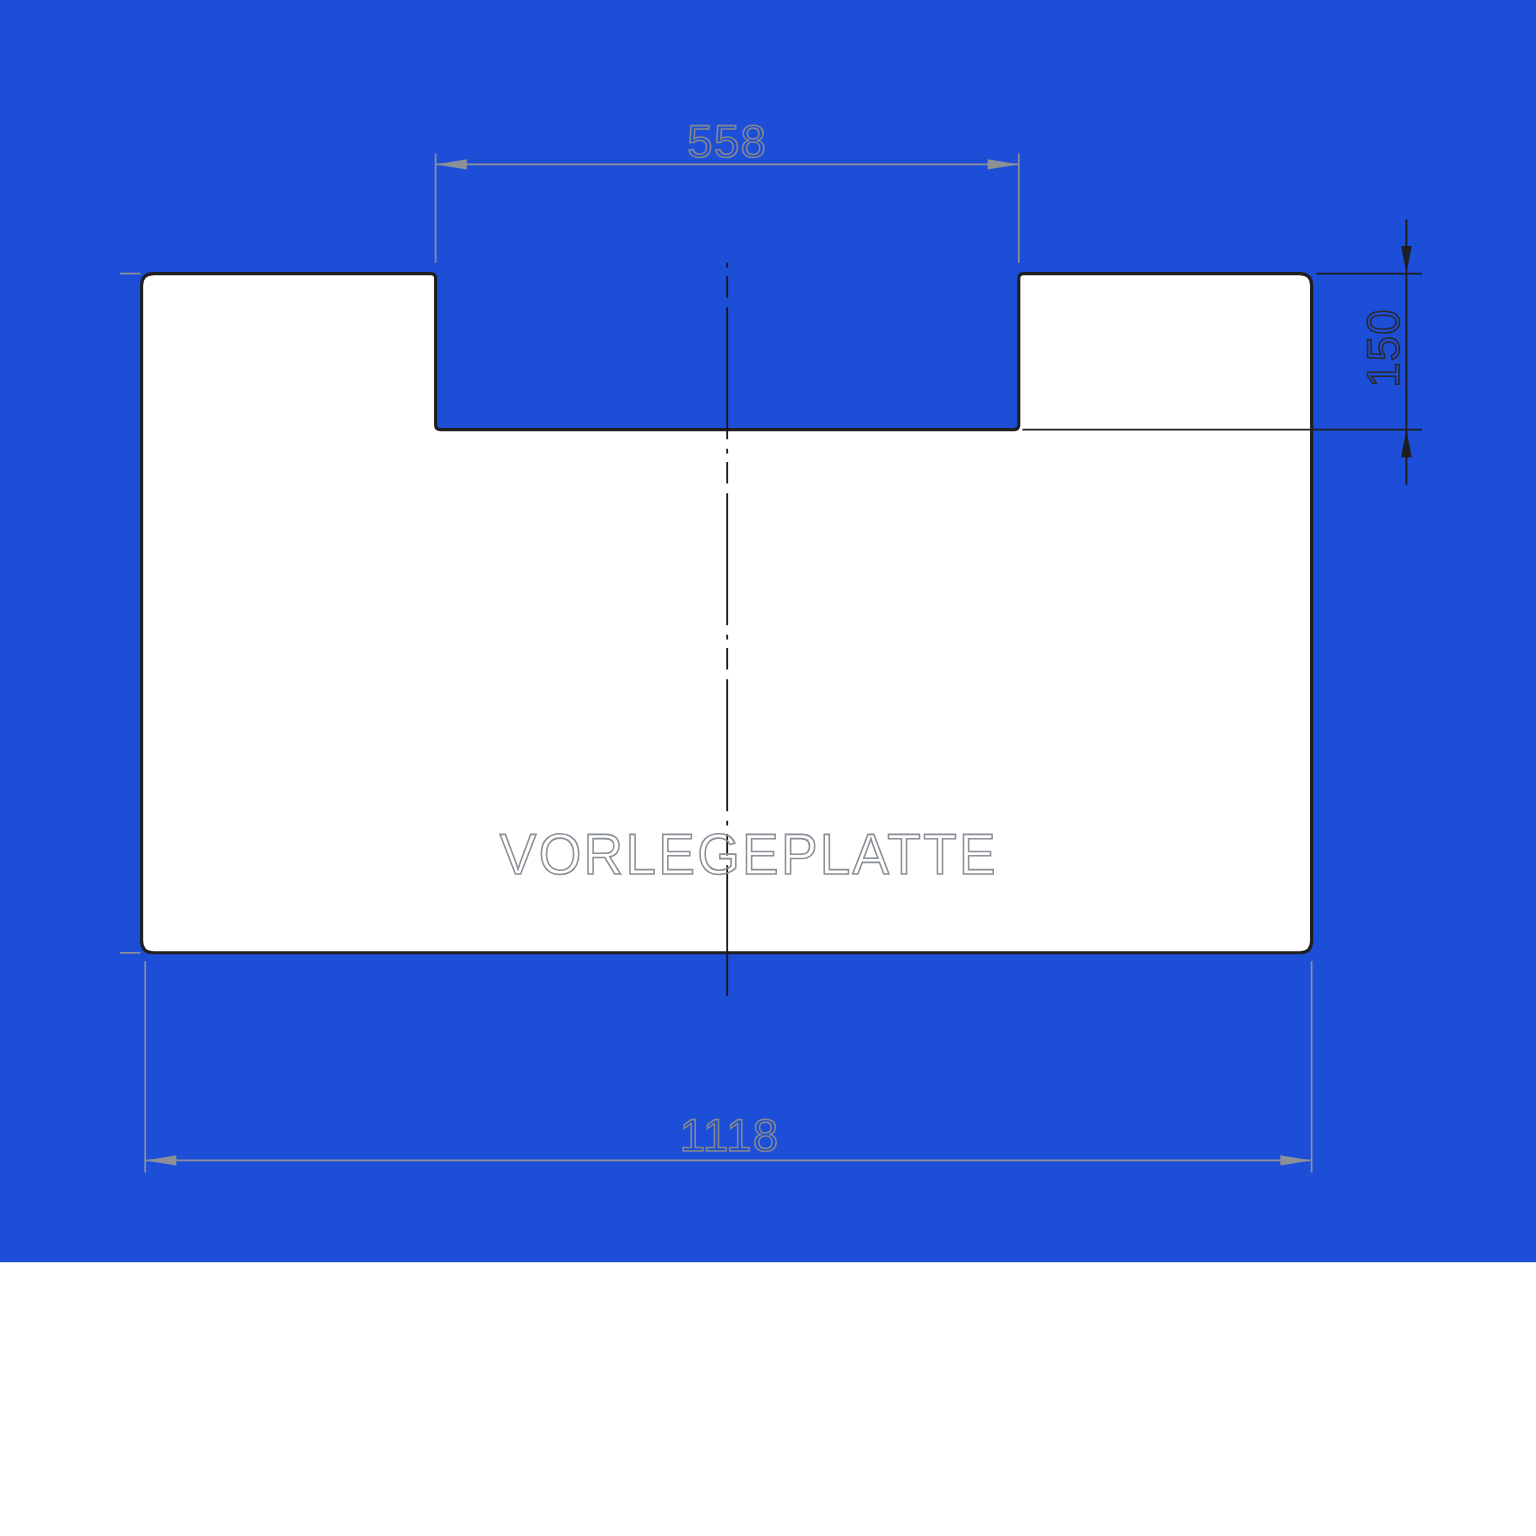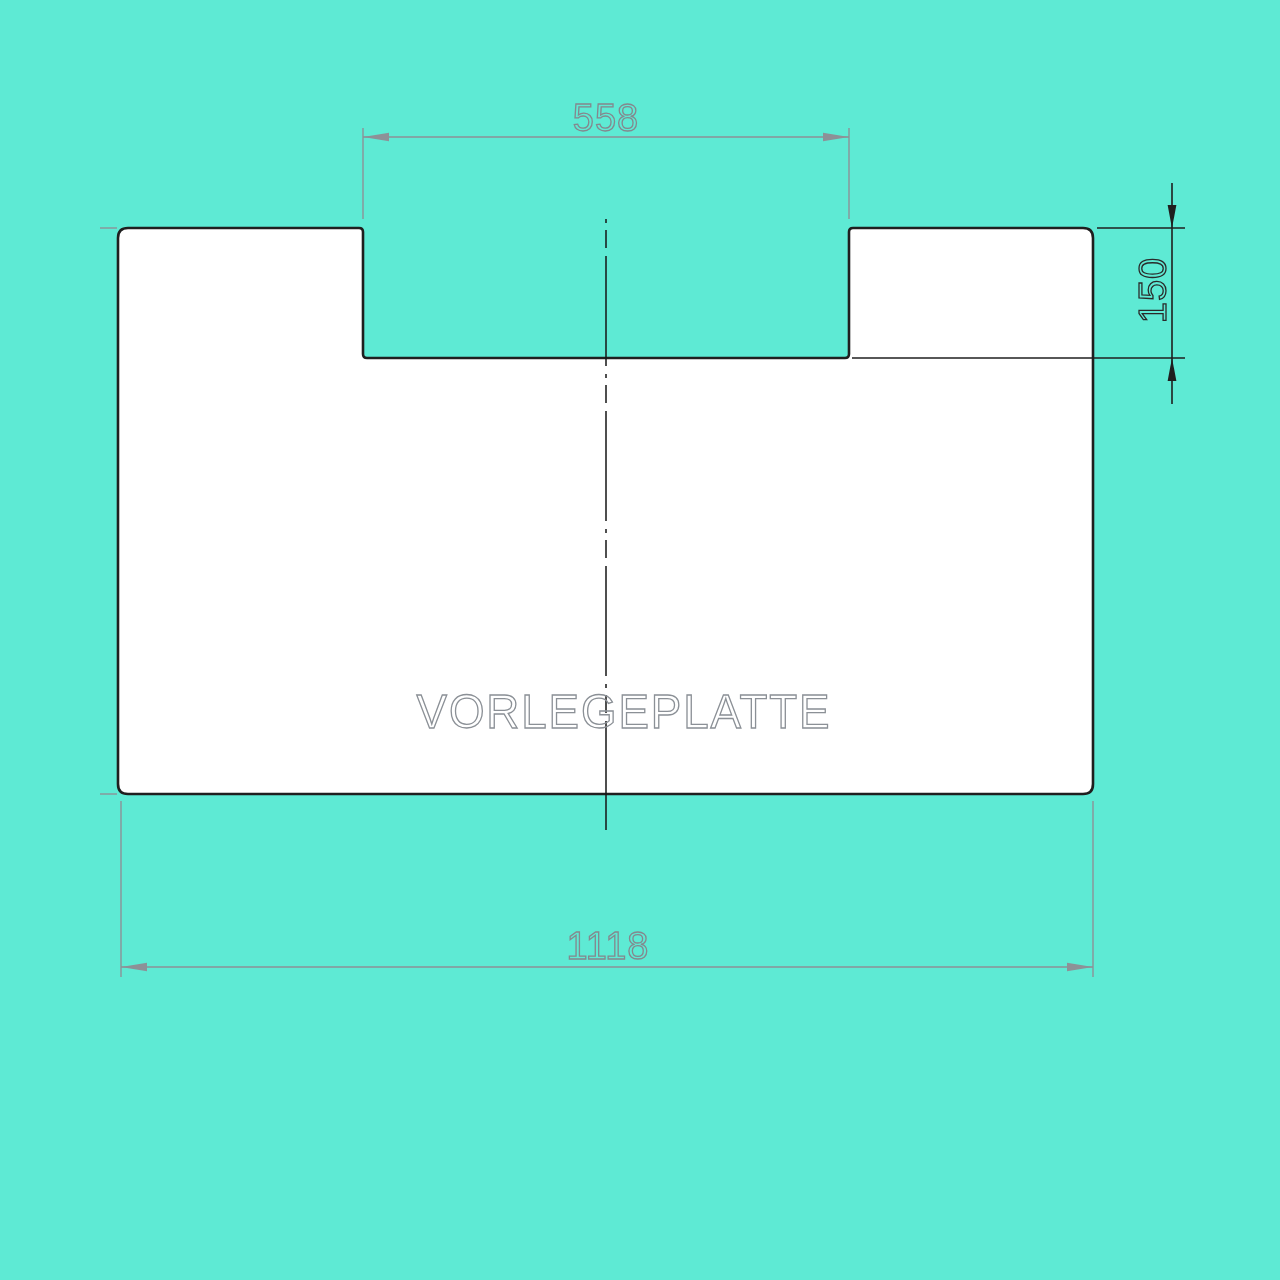--- a/index.html
+++ b/index.html
@@ -3,22 +3,22 @@
 <meta charset="utf-8">
 <style>
   html, body {
     margin: 0;
     padding: 0;
     background: #ffffff;
   }
   .sheet {
     position: relative;
     width: 1280px;
-    height: 1280px;
-    background: #5eead4;
+    height: 1052px;
+    background: #1d4ed8;
     overflow: hidden;
   }
   svg { display: block; }
 
   
   .outline {
     fill: #ffffff;
     stroke: #1f1f1f;
     stroke-width: 2.6;
     stroke-linejoin: round;

